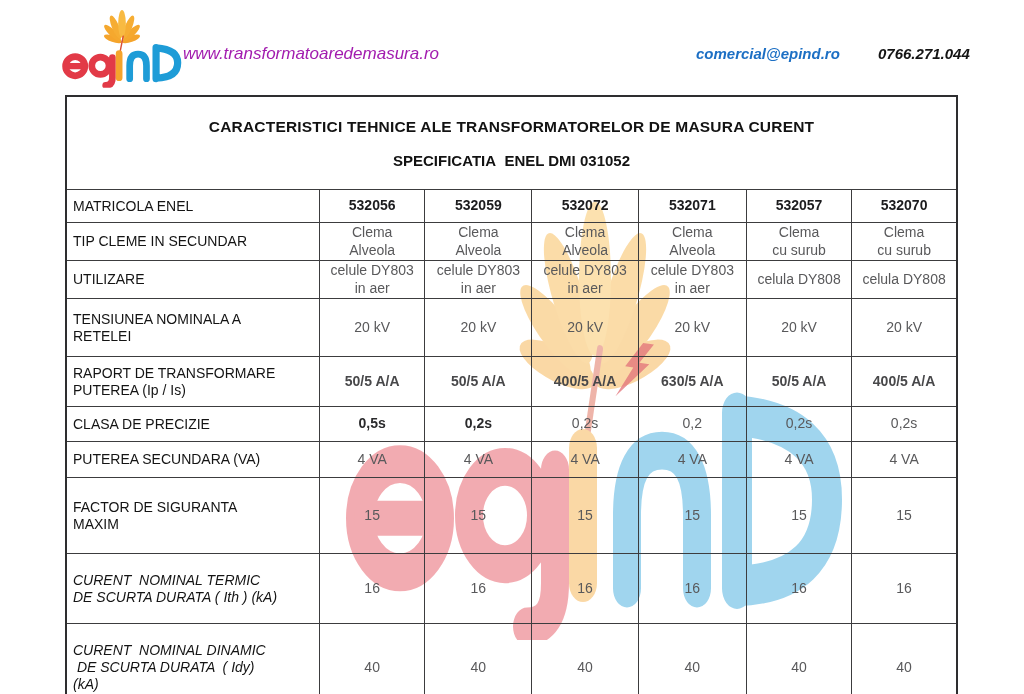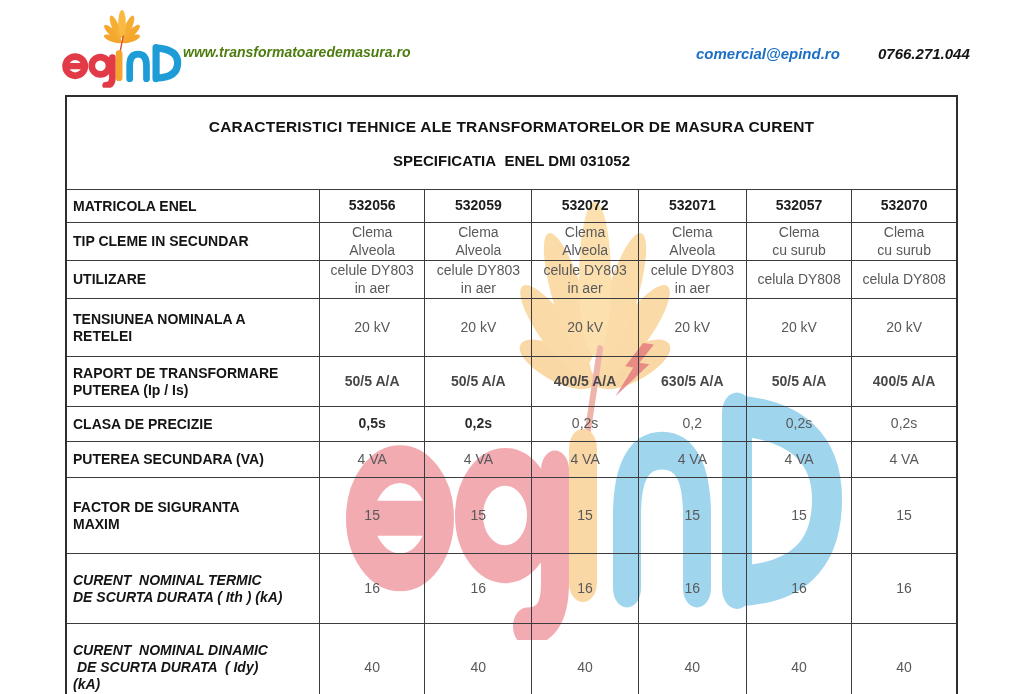--- a/index.html
+++ b/index.html
@@ -2,37 +2,37 @@
 <html><head>
 <meta charset="utf-8">
 <style>
   html,body{margin:0;padding:0;background:#ffffff;}
   .page{position:relative;width:1024px;height:694px;background:#fff;overflow:hidden;
         font-family:"Liberation Sans","DejaVu Sans",sans-serif;}
 
   
   .logo-wrap{position:absolute;left:62px;top:6px;width:120px;height:82px;}
   .visually-hidden{position:absolute;width:1px;height:1px;overflow:hidden;clip:rect(0 0 0 0);white-space:nowrap;}
-  .site-url{position:absolute;left:183px;top:44px;font-size:14px;font-weight:bold;font-style:italic;color:#4d7c0f;}
+  .site-url{position:absolute;left:183px;top:44px;font-size:17px;font-weight:normal;font-style:italic;color:#a21caf;}
   .email{position:absolute;left:696px;top:45px;font-size:15px;font-weight:bold;font-style:italic;color:#1c6fc4;}
   .phone{position:absolute;left:878px;top:45px;font-size:15px;font-weight:bold;font-style:italic;color:#141414;}
 
   
   .watermark{position:absolute;left:345px;top:180px;width:500px;height:460px;opacity:.42;z-index:0;pointer-events:none;}
   .bolt{position:absolute;left:612px;top:340px;width:40px;height:60px;opacity:.78;z-index:0;transform:rotate(8deg);pointer-events:none;}
 
   
   table.spec{position:absolute;left:65px;top:95px;width:893px;height:593px;z-index:1;
              border-collapse:collapse;table-layout:fixed;background:transparent;}
   table.spec td{border:1.5px solid #3c3c3e;vertical-align:middle;background:transparent;overflow:hidden;}
   table.spec{border:2.5px solid #2e2e30;}
   td.titlebox{height:90px;text-align:center;}
   .t1{font-size:15.5px;font-weight:bold;color:#121212;letter-spacing:.2px;}
   .t2{font-size:15px;font-weight:bold;color:#121212;margin-top:16px;}
-  td.lbl{font-weight:bold;text-align:left;padding:2px 4px 2px 6px;color:#141414;
+  td.lbl{font-weight:normal;text-align:left;padding:2px 4px 2px 6px;color:#141414;
          white-space:pre-wrap;font-size:14px;line-height:1.2;}
   td.val{text-align:center;color:#59595b;white-space:pre-line;font-size:14px;line-height:1.25;padding:1px;}
   tr.r-matricola td.val{font-weight:bold;color:#1c1c1e;font-size:14px;}
   tr.r-raport td.val{font-weight:bold;color:#48484a;}
   td.bold-val{font-weight:bold;color:#2a2a2c;}
   td.dbl{border-left:5px double #3f3f41;}
   tr.italic-lbl td.lbl{font-style:italic;}
 </style>
 </head>
 <body>

